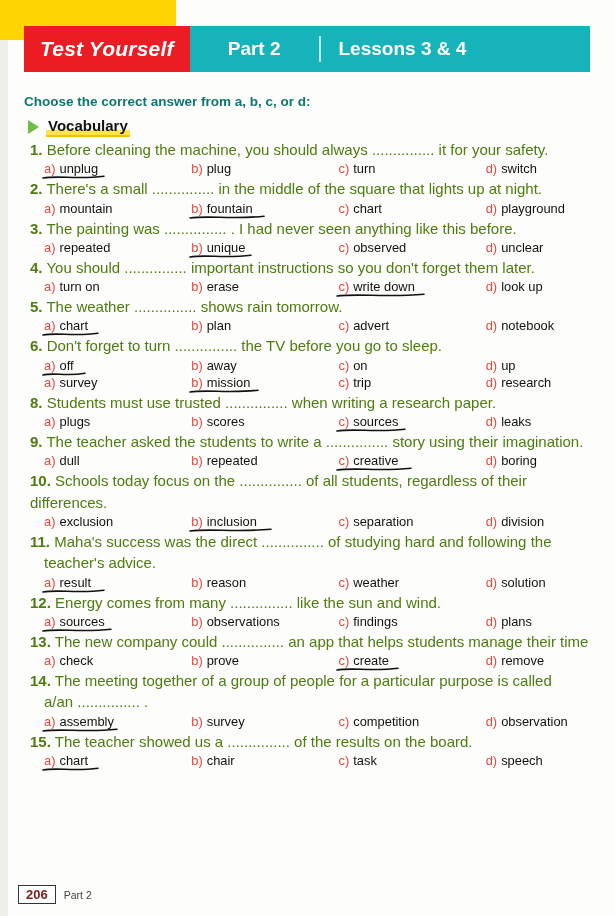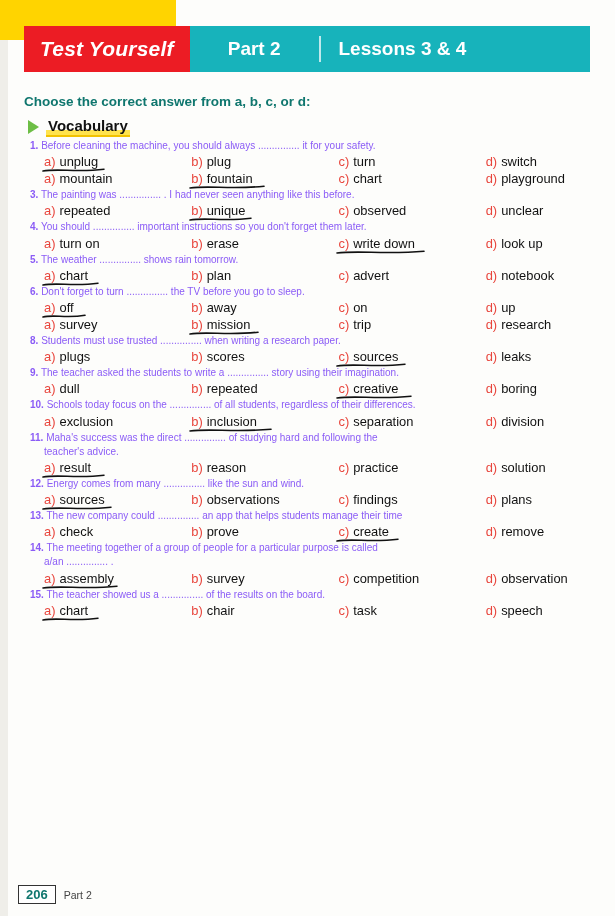--- a/index.html
+++ b/index.html
@@ -44,21 +44,21 @@
   }
   .section-title{
     font-size:15px;font-weight:bold;color:#111;
     background:linear-gradient(to top, #ffe34d 0 5px, transparent 5px);
     padding:0 2px 1px 2px;
     border-bottom:2.5px solid #f2c200;
   }
   
   .q-list{margin:0 10px 0 30px;}
   .q{margin-top:1px;}
-  .q-stem{font-size:10px;line-height:1.42;color:#8b5cf6;}
+  .q-stem{font-size:15px;line-height:1.42;color:#4d7c0f;}
   .q-num{font-weight:bold;}
   .opts{
     display:flex;margin:1px 0 2px 14px;font-size:12.9px;color:#111;
   }
   .opt{position:relative;display:flex;align-items:baseline;}
   .opt .lab{color:#e8453c;margin-right:4px;font-weight:500;}
   .o1{width:148px;}
   .o2{width:148px;}
   .o3{width:148px;}
   .o4{width:120px;}
@@ -66,21 +66,21 @@
   .ink{
     position:absolute;left:-2px;bottom:-3px;height:5px;
   }
   .ink svg{display:block;}
   .indent{margin-left:14px;}
   
   .footer{
     position:absolute;left:18px;bottom:12px;display:flex;align-items:center;
   }
   .pagebox{
-    border:1.5px solid #333;padding:1px 7px;font-size:13px;font-weight:bold;color:#0f766e;
+    border:1.5px solid #333;padding:1px 7px;font-size:13px;font-weight:bold;color:#7f1d1d;
     background:#fff;
   }
   .footer-label{margin-left:8px;font-size:10.5px;color:#444;}
   .edge-left{position:absolute;left:0;top:0;width:8px;height:916px;background:#efeee9;}
 </style>
 </head>
 <body>
 
 <div class="edge-left"></div>
 
@@ -124,20 +124,21 @@
           <span class="lab">c)</span>
           <span>turn</span>
         </div>
         <div class="opt o4">
           <span class="lab">d)</span>
           <span>switch</span>
         </div>
       </div>
     </div>
     <div class="q">
+      <div class="q-stem"><span class="q-num">2.</span> <span>There's a small ............... in the middle of the square that lights up at night.</span></div>
       <div class="opts">
         <div class="opt o1">
           <span class="lab">a)</span>
           <span>mountain</span>
         </div>
         <div class="opt o2">
           <span class="lab">b)</span>
           <span>fountain</span>
           <span class="ink">
             <svg width="77" height="6" viewBox="0 0 77 6">
@@ -374,21 +375,21 @@
               <path d="M1,4 C16,1.2 35.2,5.6 62,2.2" stroke="#111" stroke-width="1.6" fill="none" stroke-linecap="round"></path>
             </svg>
           </span>
         </div>
         <div class="opt o2">
           <span class="lab">b)</span>
           <span>reason</span>
         </div>
         <div class="opt o3">
           <span class="lab">c)</span>
-          <span>practice</span>
+          <span>weather</span>
         </div>
         <div class="opt o4">
           <span class="lab">d)</span>
           <span>solution</span>
         </div>
       </div>
     </div>
     <div class="q">
       <div class="q-stem"><span class="q-num">12.</span> <span>Energy comes from many ............... like the sun and wind.</span></div>
       <div class="opts">

